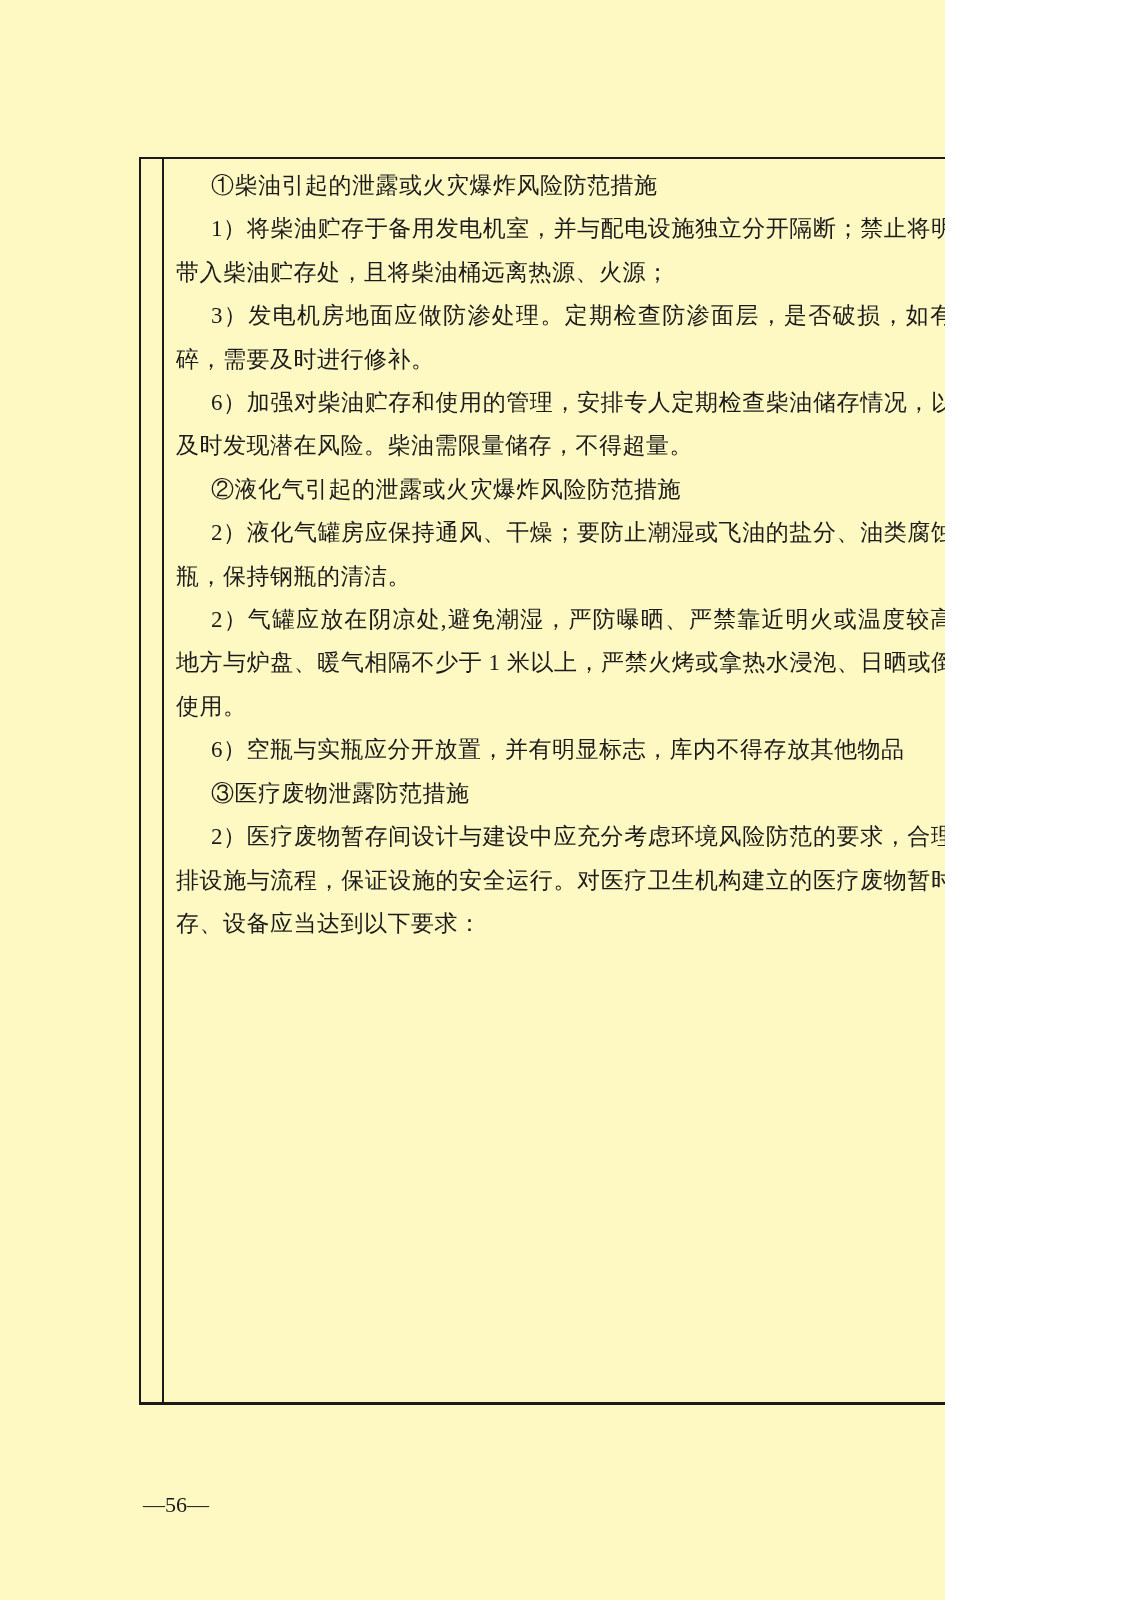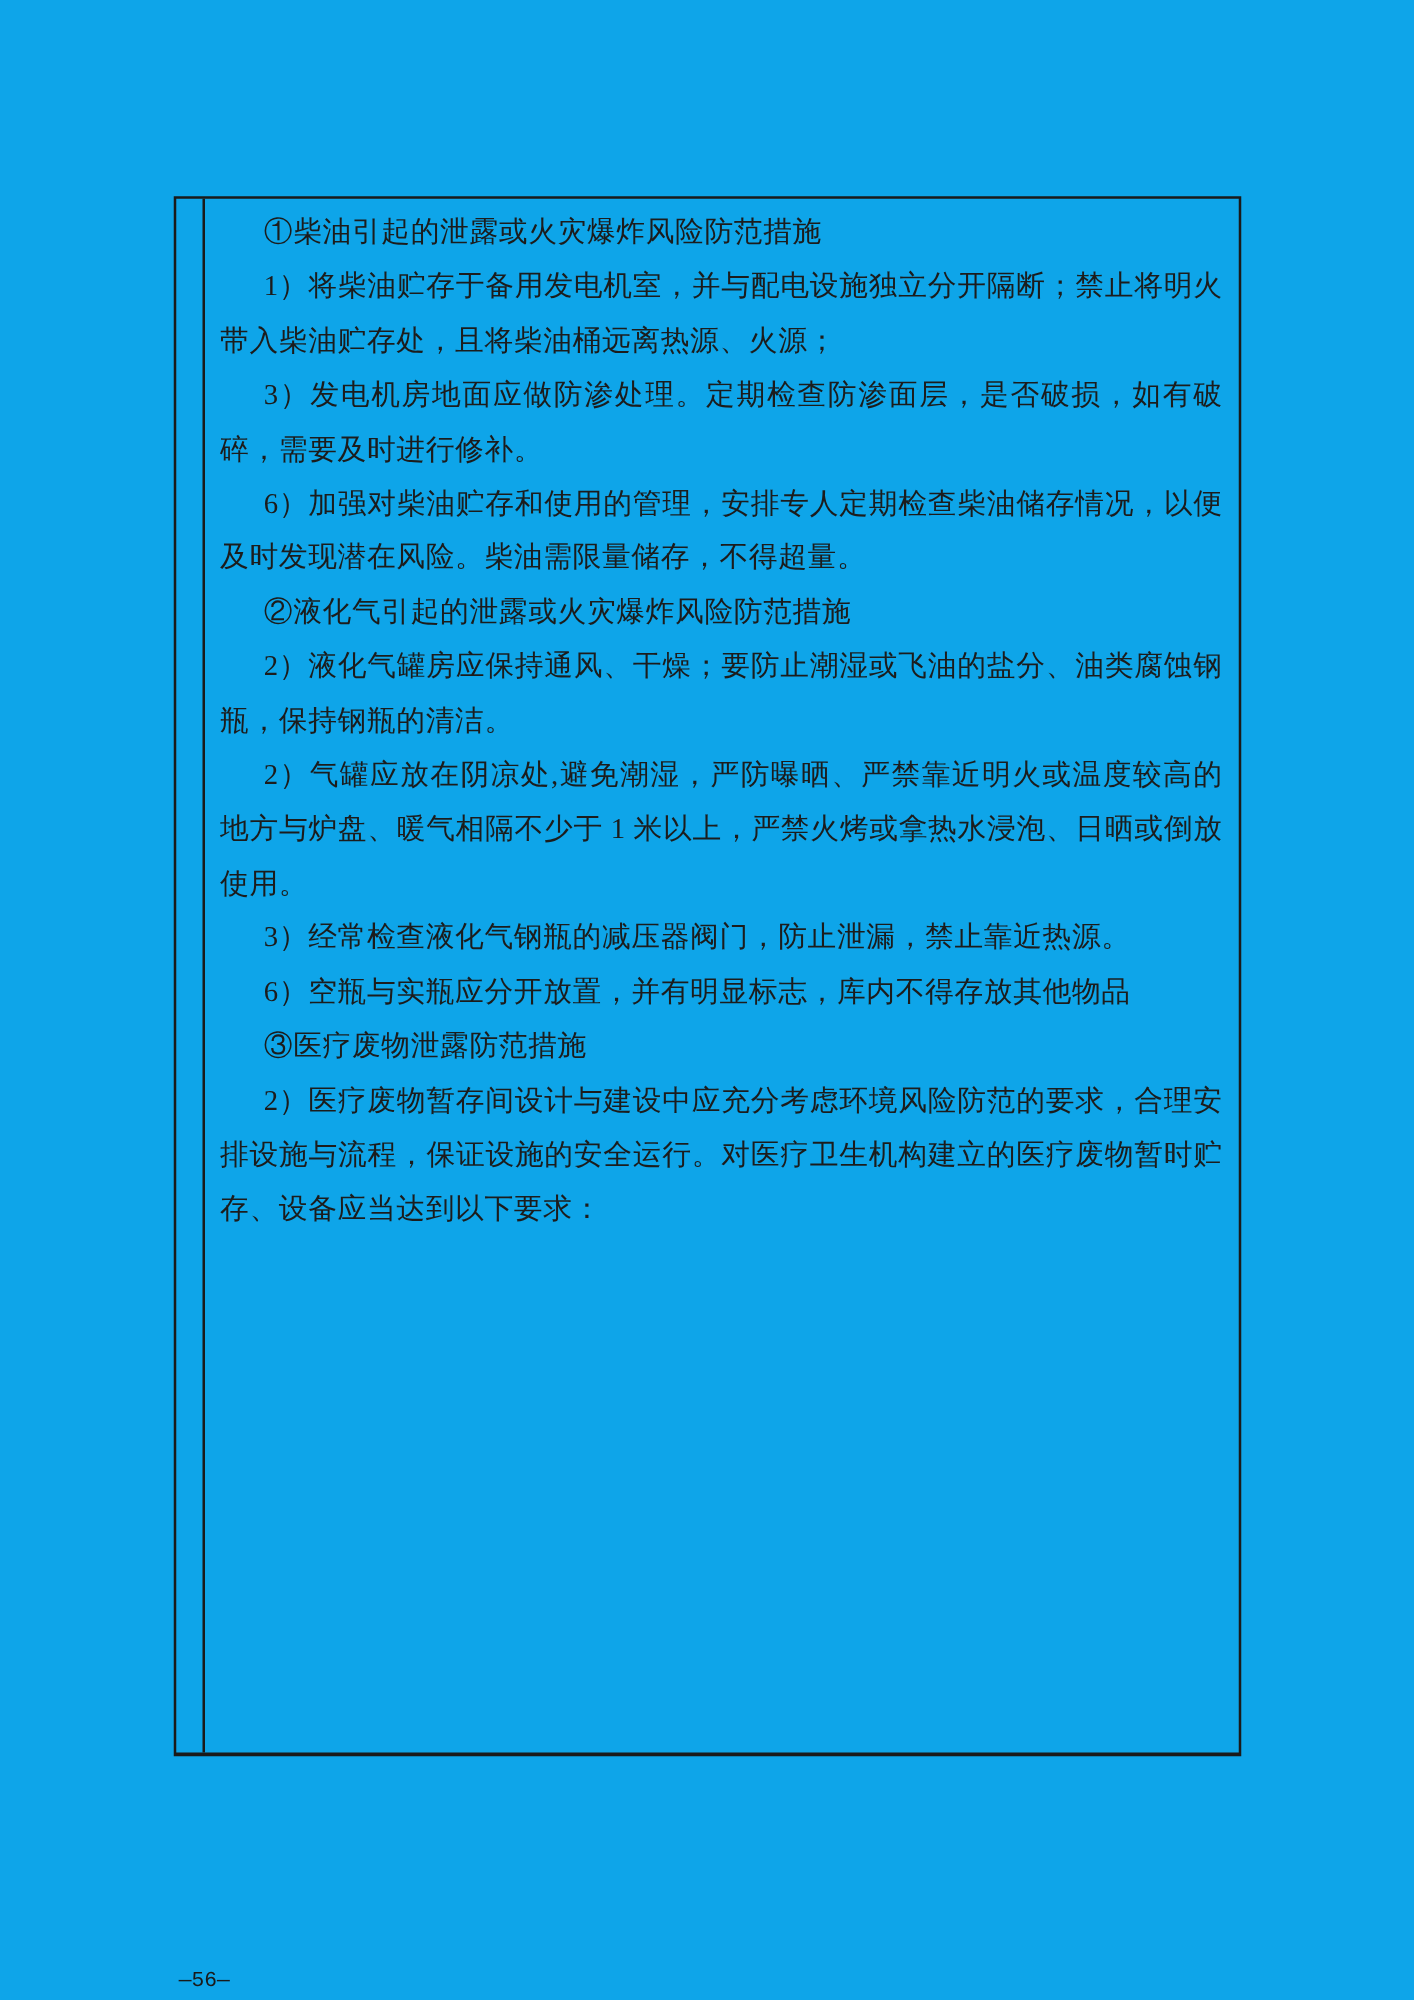--- a/index.html
+++ b/index.html
@@ -2,23 +2,23 @@
 <html><head>
 <meta charset="utf-8">
 <style>
   html, body {
     margin: 0;
     padding: 0;
     background: #ffffff;
   }
   .page {
     position: relative;
-    width: 1131px;
+    width: 945px;
     height: 1600px;
-    background: #0ea5e9;
+    background: #fef9c3;
     overflow: hidden;
     font-family: "Liberation Serif", "DejaVu Serif", serif;
     color: #1c1c1c;
   }
   .risk-table {
     position: absolute;
     left: 139px;
     top: 157px;
     width: 854px;
     height: 1248px;
@@ -43,42 +43,41 @@
     font-size: 23px;
     line-height: 43.4px;
     text-indent: 35px;
     text-align: justify;
     text-justify: inter-character;
     letter-spacing: 0.5px;
   }
   .page-number {
     position: absolute;
     left: 143px;
-    top: 1576px;
-    font-size: 17px;
+    top: 1492px;
+    font-size: 22px;
     color: #1a1a1a;
-    font-family: Liberation Mono, monospace;
+    font-family: Liberation Serif, serif;
   }
 </style>
 </head>
 <body>
 
 <div class="page">
 
   <div class="risk-table">
     <div class="table-left-col"></div>
     <div class="table-cell">
       <p>①柴油引起的泄露或火灾爆炸风险防范措施</p>
       <p>1）将柴油贮存于备用发电机室，并与配电设施独立分开隔断；禁止将明火带入柴油贮存处，且将柴油桶远离热源、火源；</p>
       <p>3）发电机房地面应做防渗处理。定期检查防渗面层，是否破损，如有破碎，需要及时进行修补。</p>
       <p>6）加强对柴油贮存和使用的管理，安排专人定期检查柴油储存情况，以便及时发现潜在风险。柴油需限量储存，不得超量。</p>
       <p>②液化气引起的泄露或火灾爆炸风险防范措施</p>
       <p>2）液化气罐房应保持通风、干燥；要防止潮湿或飞油的盐分、油类腐蚀钢瓶，保持钢瓶的清洁。</p>
       <p>2）气罐应放在阴凉处,避免潮湿，严防曝晒、严禁靠近明火或温度较高的地方与炉盘、暖气相隔不少于 1 米以上，严禁火烤或拿热水浸泡、日晒或倒放使用。</p>
-      <p>3）经常检查液化气钢瓶的减压器阀门，防止泄漏，禁止靠近热源。</p>
       <p>6）空瓶与实瓶应分开放置，并有明显标志，库内不得存放其他物品</p>
       <p>③医疗废物泄露防范措施</p>
       <p>2）医疗废物暂存间设计与建设中应充分考虑环境风险防范的要求，合理安排设施与流程，保证设施的安全运行。对医疗卫生机构建立的医疗废物暂时贮存、设备应当达到以下要求：</p>
 
     </div>
   </div>
 
   <div class="page-number">—56—</div>
 
 </div>

